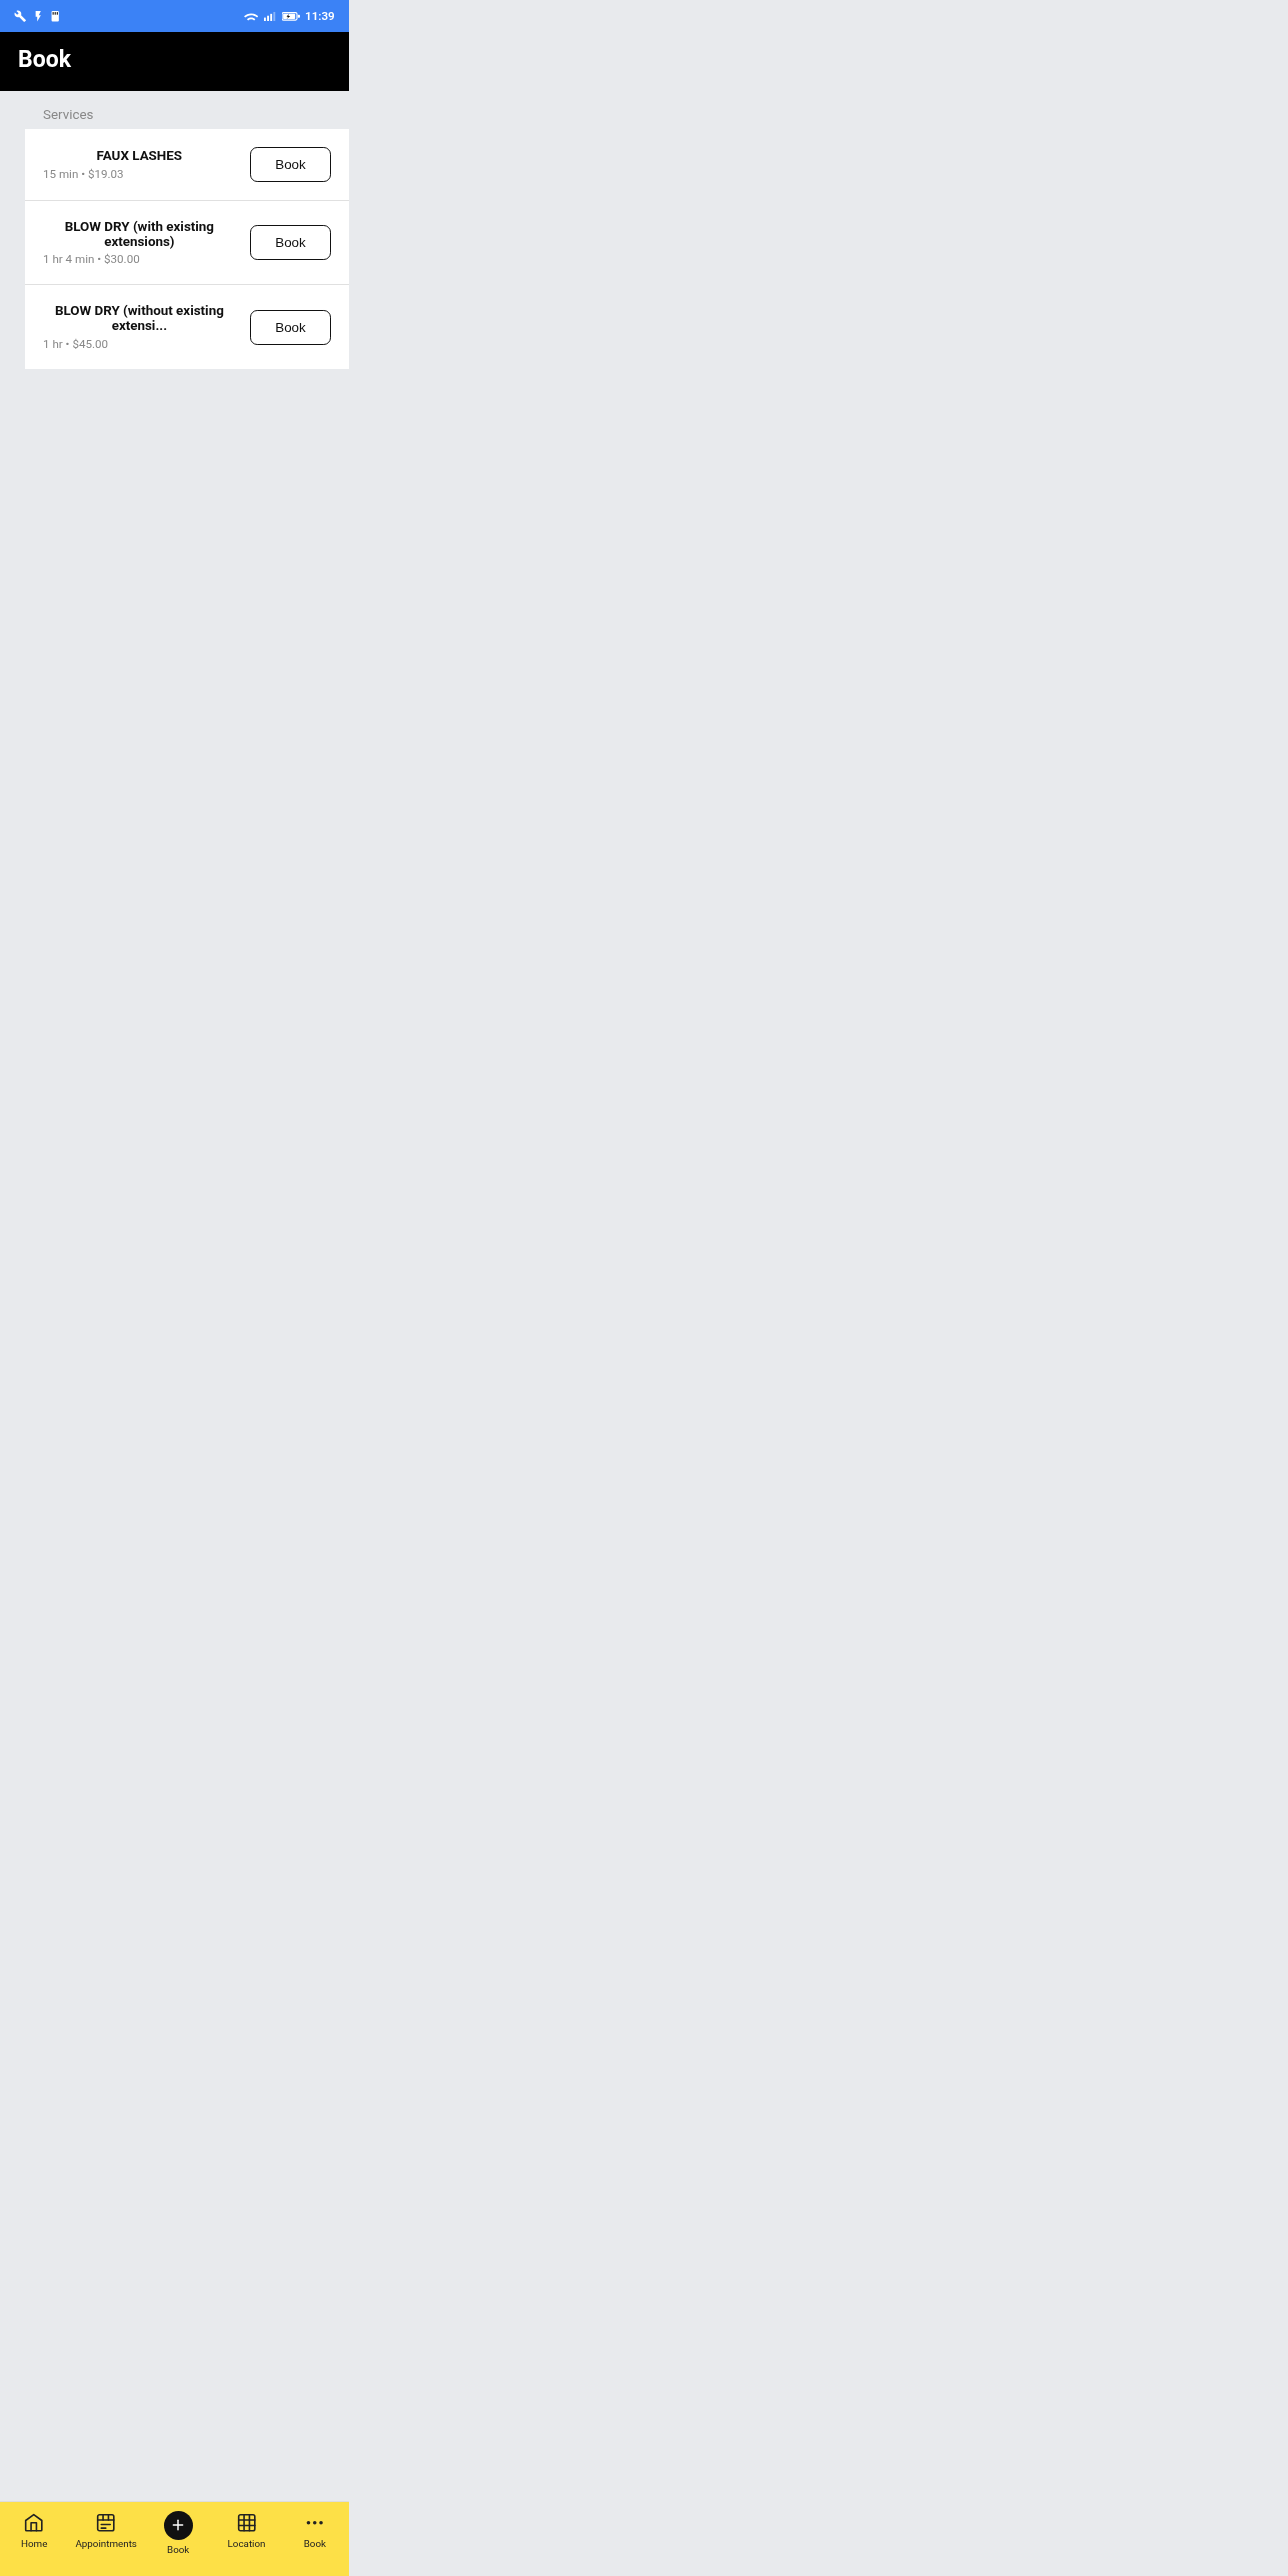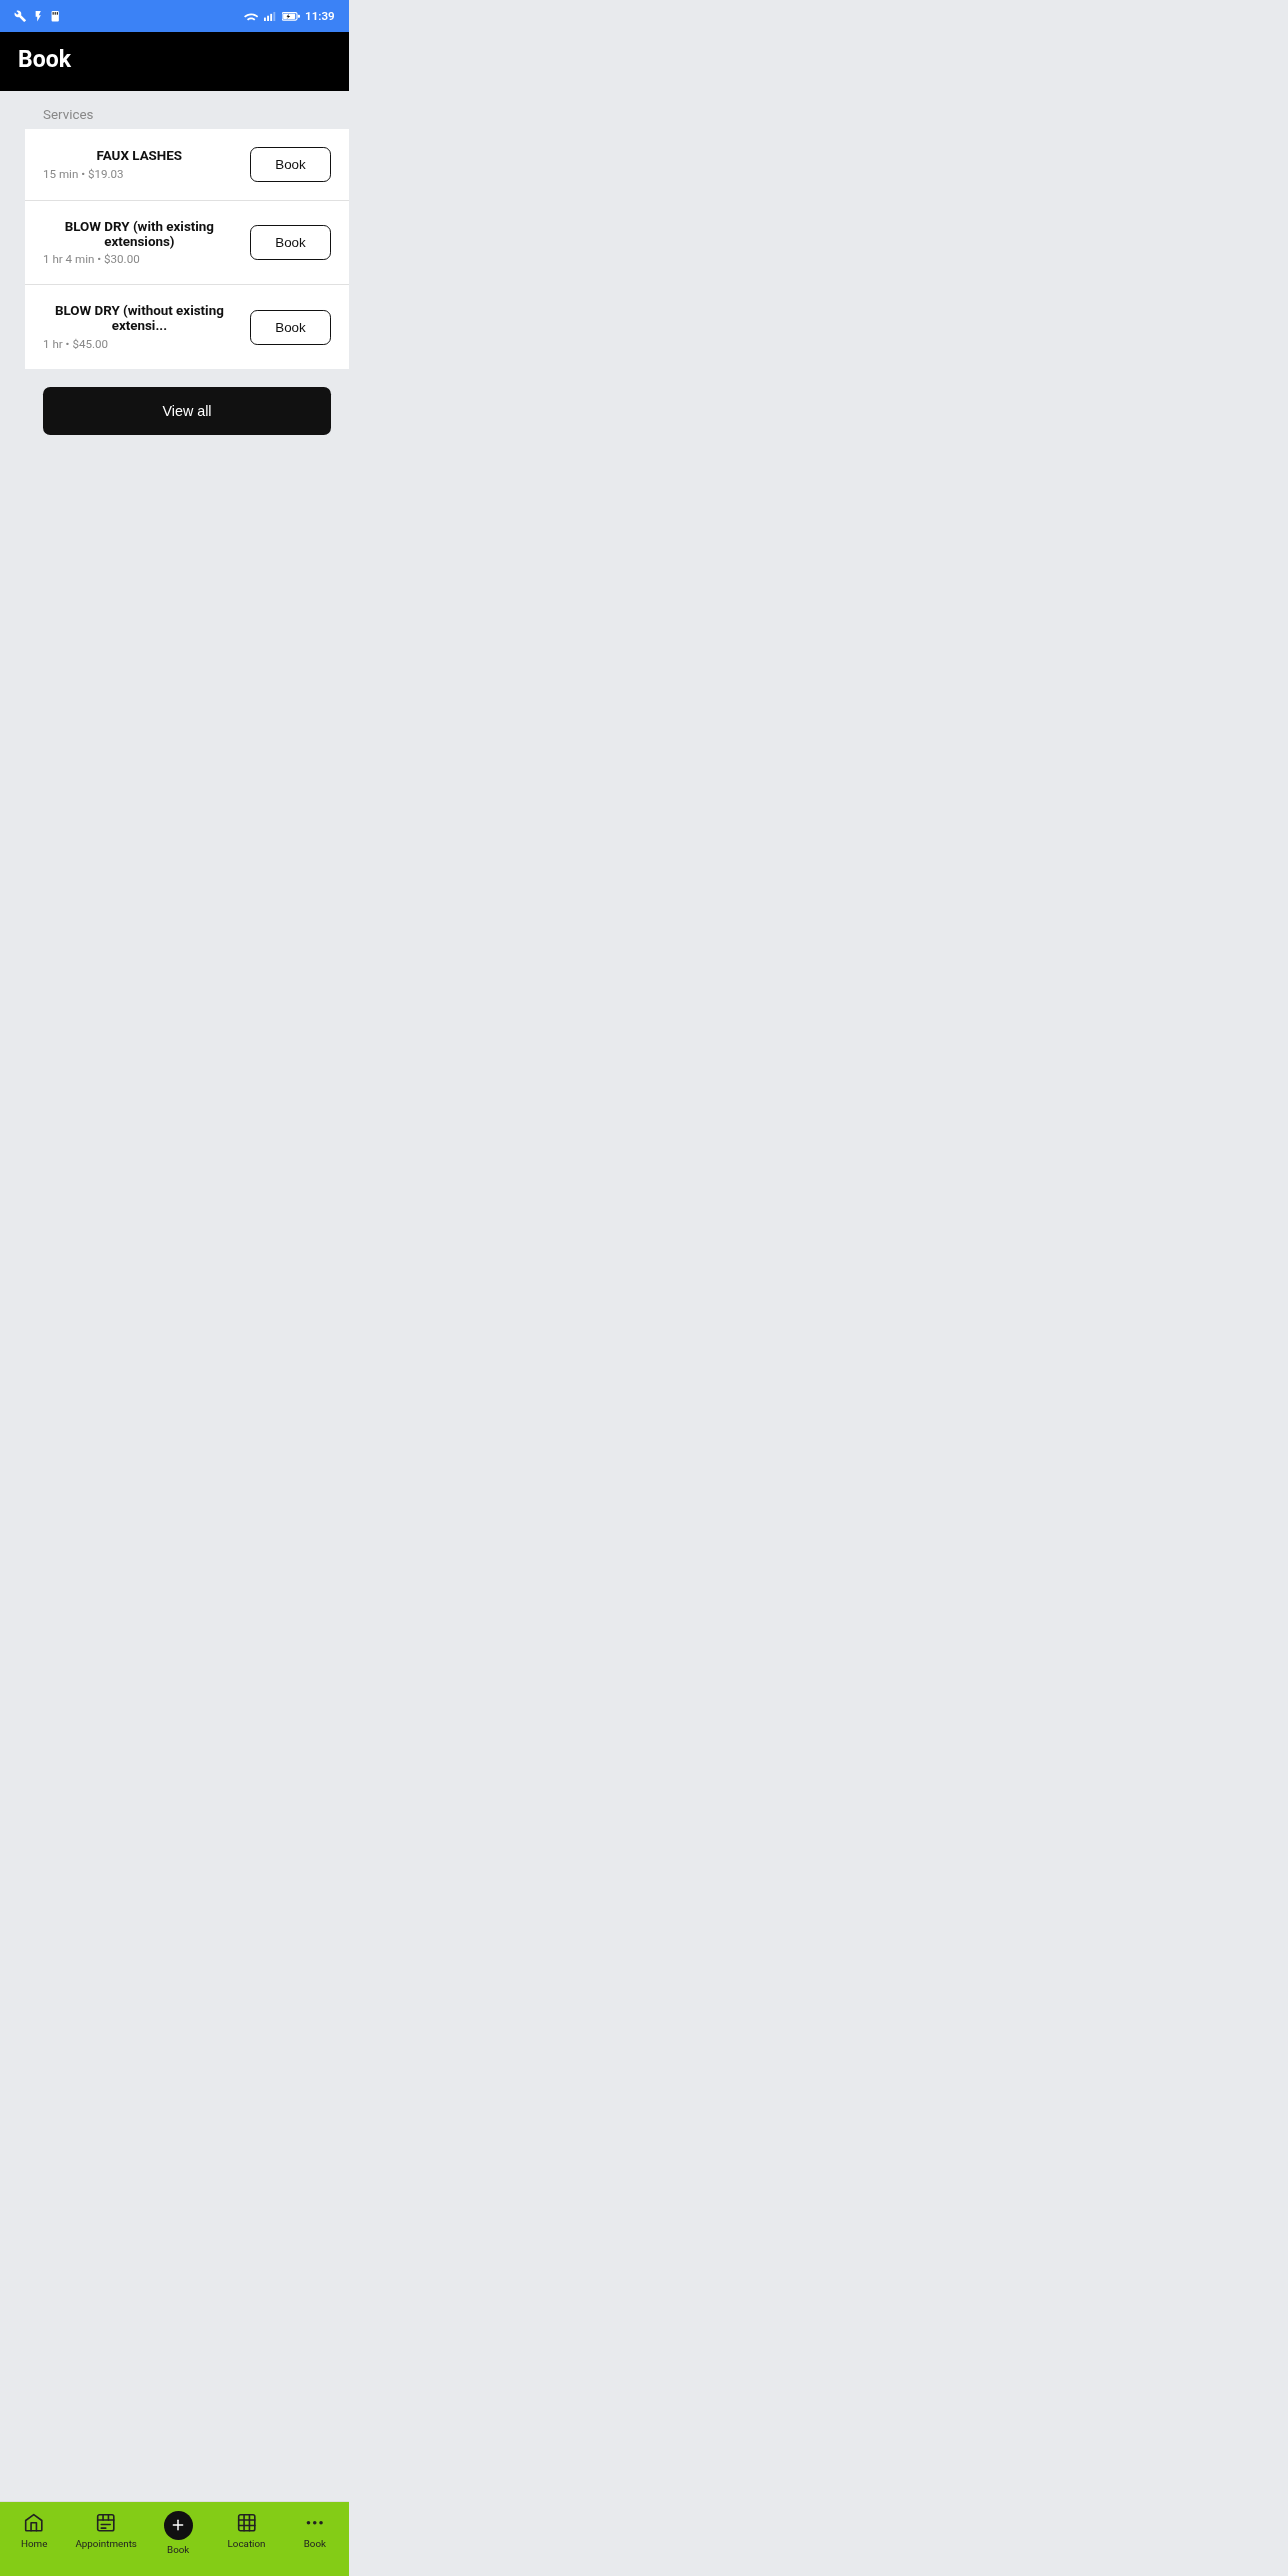--- a/index.html
+++ b/index.html
@@ -126,21 +126,21 @@
 
     
     .gray-area {
       background: #e8eaed;
       flex: 1;
       min-height: 268px;
     }
 
     
     .bottom-nav {
-      background: #84cc16;
+      background: #fde047;
       border-top: 0.9px solid #ddd;
       display: flex;
       align-items: flex-start;
       justify-content: space-around;
       padding: 9px 0 21.5px 0;
       position: fixed;
       bottom: 0;
       width: 349px;
     }
 
@@ -270,21 +270,20 @@
           <span>1 hr</span>
           <span> • </span>
           <span>$45.00</span>
         </div>
       </div>
       <button class="book-btn">Book</button>
     </div>
 
   </div>
 
-  <button class="view-all-btn">View all</button>
 
   <div class="gray-area"></div>
 
 </div>
 
 <div class="bottom-nav">
 
   <div class="nav-item">
     <div class="nav-icon">
       <svg width="21.5" height="21.5" viewBox="0 0 24 24" fill="none" stroke="#222" stroke-width="1.8" stroke-linecap="round" stroke-linejoin="round">

